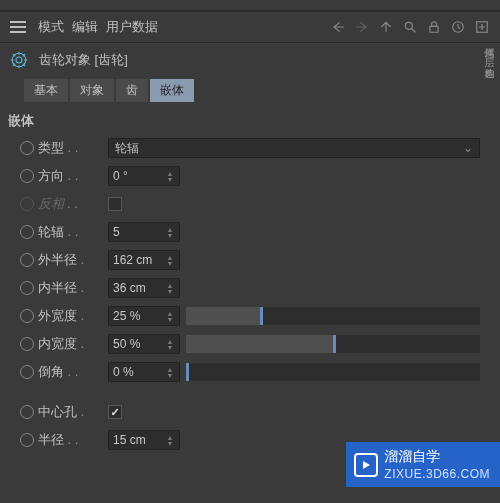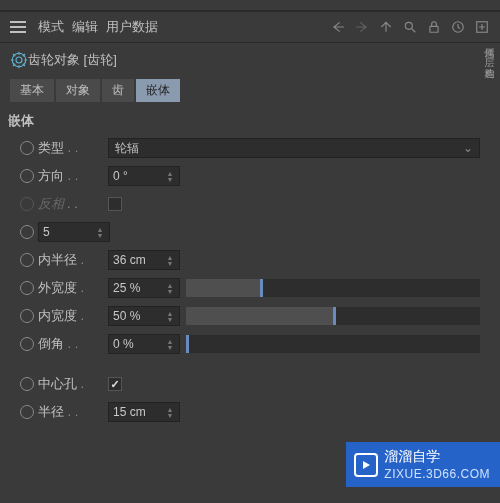--- a/index.html
+++ b/index.html
@@ -5,24 +5,24 @@
 * { margin: 0; padding: 0; box-sizing: border-box; font-family: "Microsoft YaHei", Arial, sans-serif; }
 body { background: #3a3a3a; color: #c0c0c0; font-size: 12px; width: 500px; height: 503px; overflow: hidden; position: relative; }
 .panel { background: #3a3a3a; height: 100%; display: flex; flex-direction: column; }
 .topbar { display: flex; align-items: center; gap: 8px; padding: 6px 10px; border-top: 2px solid #2a2a2a; border-bottom: 1px solid #2a2a2a; margin-top: 10px; }
 .menu-btn { display: flex; flex-direction: column; gap: 3px; cursor: pointer; margin-right: 4px; }
 .menu-btn span { width: 16px; height: 2px; background: #c0c0c0; }
 .menu-item { color: #c0c0c0; cursor: pointer; font-size: 13px; }
 .spacer { flex: 1; }
 .icon { width: 16px; height: 16px; display: flex; align-items: center; justify-content: center; color: #888; cursor: pointer; }
 .icon svg { width: 14px; height: 14px; stroke: currentColor; stroke-width: 2; fill: none; }
-.object-title { display: flex; align-items: center; gap: 0; padding: 8px 10px; font-size: 13px; }
+.object-title { display: flex; align-items: center; gap: 11px; padding: 8px 10px; font-size: 13px; }
 .gear-icon { width: 18px; height: 18px; display: flex; align-items: center; justify-content: center; }
 .gear-icon svg { stroke: #5fb0d0; fill: none; stroke-width: 1.5; }
-.tabs { display: flex; gap: 2px; padding: 0 10px; margin-top: 2px; }
+.tabs { display: flex; gap: 2px; padding: 0 24px; margin-top: 2px; }
 .tab { background: #4a4a4a; padding: 3px 10px; font-size: 12px; cursor: pointer; }
 .tab.active { background: #8a9bb0; color: #222; }
 .section-title { font-weight: bold; padding: 10px 8px 6px; font-size: 13px; }
 .props { padding: 0 20px; display: flex; flex-direction: column; gap: 4px; }
 .row { display: flex; align-items: center; gap: 4px; height: 24px; }
 .scope { width: 14px; height: 14px; border-radius: 50%; border: 1.5px solid #888; position: relative; }
 .scope-dim { width: 14px; height: 14px; border-radius: 50%; border: 1.5px solid #555; }
 .label { width: 66px; color: #c0c0c0; font-size: 13px; }
 .label.dim { color: #666; font-style: italic; }
 .dots { color: #888; margin-right: 2px; }
@@ -143,29 +143,41 @@
     </div>
 
     <div class="row">
       <div class="scope-dim"></div>
       <div class="label dim"><span>反相</span><span class="dots"> . .</span></div>
       <div class="checkbox"></div>
     </div>
 
     <div class="row">
       <div class="scope"></div>
+      <div class="label"><span>轮辐</span><span class="dots"> . .</span></div>
       <div class="num-field">
         <span>5</span>
         <div class="spin">
             <span>▲</span>
             <span>▼</span>
           </div>
       </div>
     </div>
 
+    <div class="row">
+      <div class="scope"></div>
+      <div class="label"><span>外半径</span><span class="dots"> .</span></div>
+      <div class="num-field">
+        <span>162 cm</span>
+        <div class="spin">
+            <span>▲</span>
+            <span>▼</span>
+          </div>
+      </div>
+    </div>
 
     <div class="row">
       <div class="scope"></div>
       <div class="label"><span>内半径</span><span class="dots"> .</span></div>
       <div class="num-field">
         <span>36 cm</span>
         <div class="spin">
             <span>▲</span>
             <span>▼</span>
           </div>

